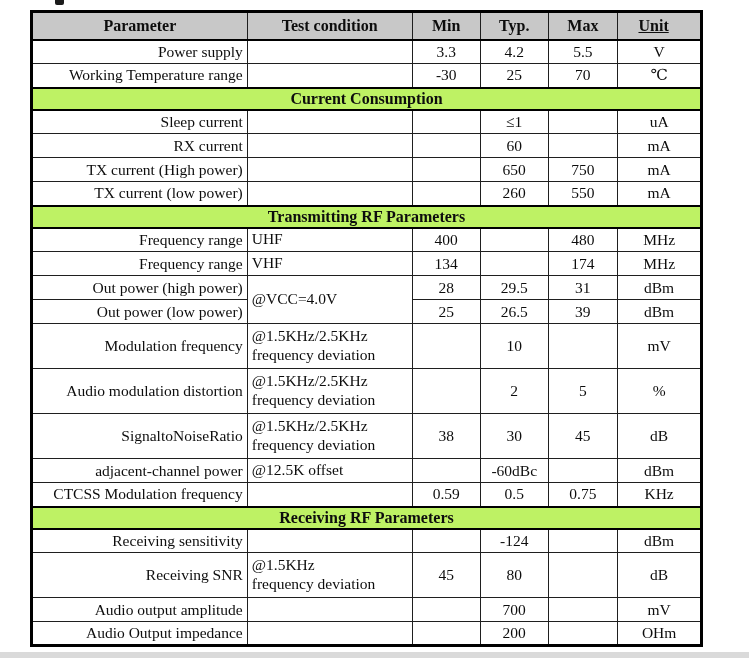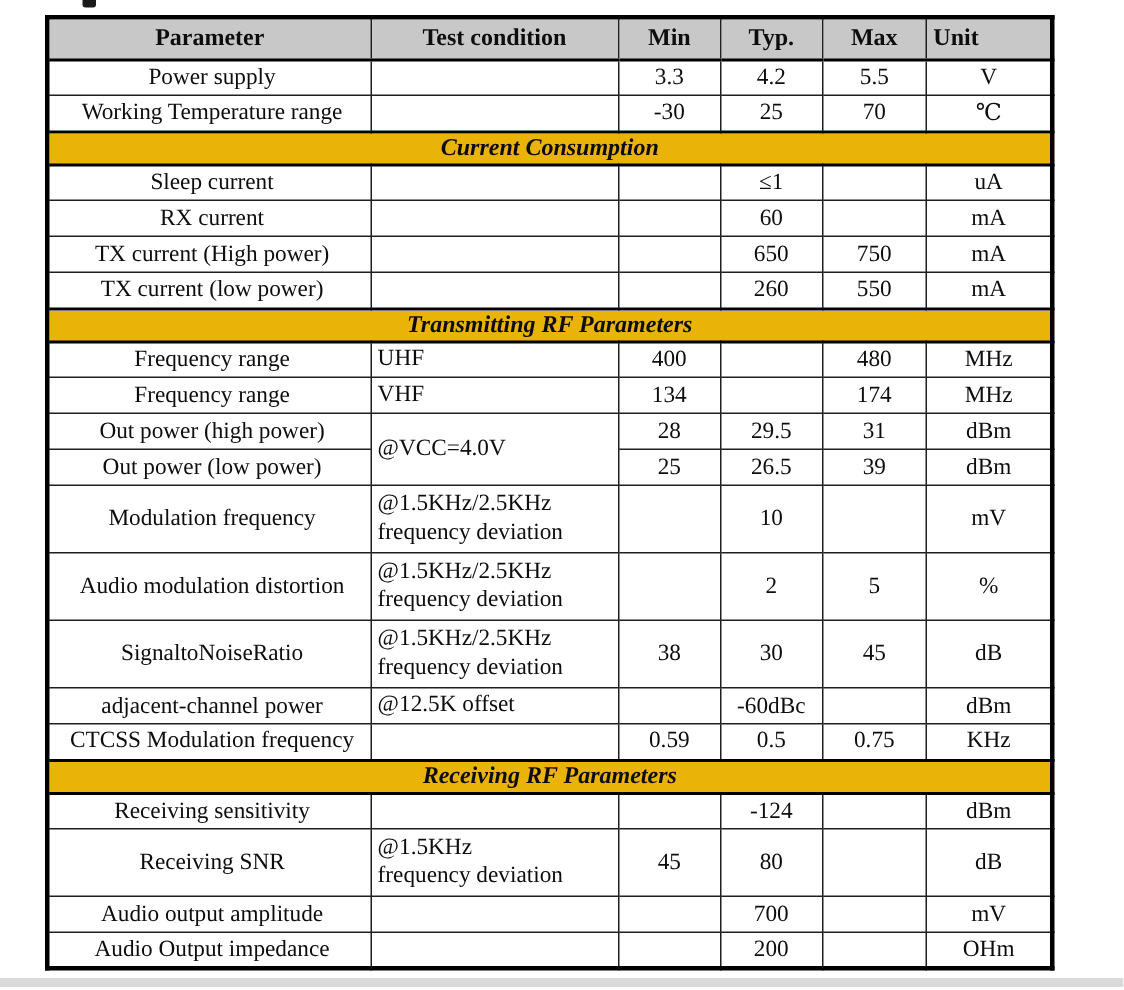--- a/index.html
+++ b/index.html
@@ -54,37 +54,37 @@
   }
   tr.head { height: 28px; }
   tr.head th {
     background: #c8c8c8;
     font-weight: bold;
     font-size: 16px;
     text-align: center;
     border-bottom: 2px solid #000;
   }
   tr.head th.uh {
-    text-align: left;
+    text-align: center;
     padding-right: 15px;
+    text-decoration: underline;
   }
   tr.sec { height: 22px; }
   tr.sec td {
-    background: #eab308;
+    background: #bef264;
     font-weight: bold;
     font-size: 16px;
     text-align: center;
     border-top: 2px solid #000;
     border-bottom: 2px solid #000;
-    font-style: italic;
   }
   tr.r  { height: 24px; }
   tr.r2 { height: 45px; }
   td.p {
-    text-align: center;
+    text-align: right;
     padding-left: 7px;
   }
   td.c {
     white-space: pre-line;
     line-height: 1.22;
   }
   td.v {
     text-align: center;
   }
 </style>

